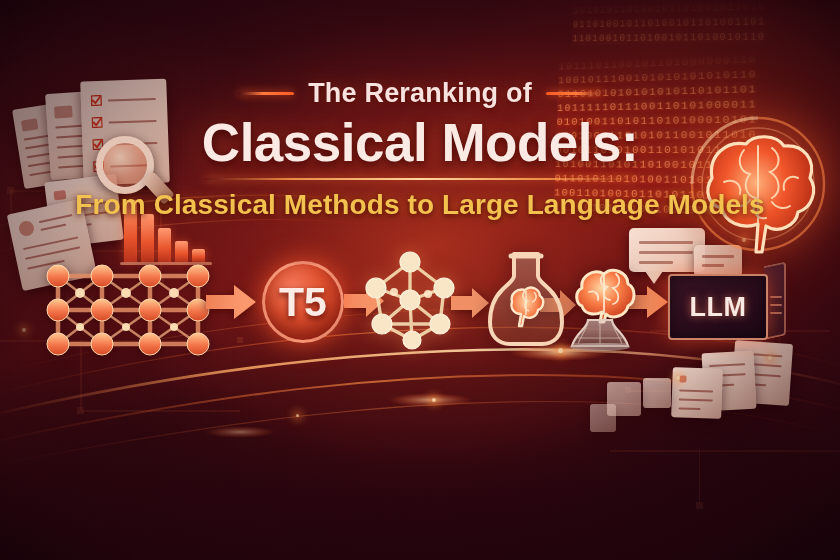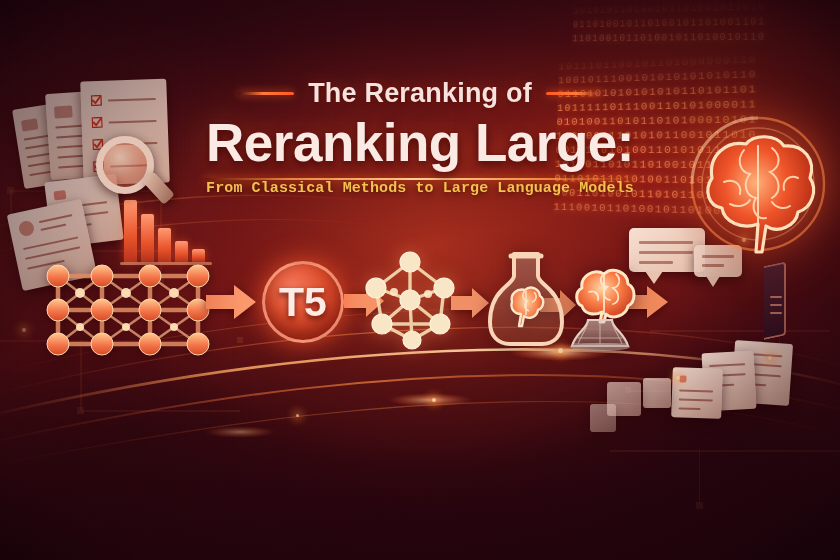--- a/index.html
+++ b/index.html
@@ -63,23 +63,22 @@
   .headline{
     margin-top:3px; font-size:53px; font-weight:800; color:#fbeae4; letter-spacing:-0.5px;
     text-shadow:0 3px 10px rgba(60,0,0,.9), 0 0 26px rgba(255,110,60,.35);
   }
   .underglow{
     margin:5px auto 0; width:430px; height:2px;
     background:linear-gradient(90deg, rgba(255,130,60,0) 0%, rgba(255,160,80,.85) 20%, #ffd9a0 50%, rgba(255,160,80,.85) 80%, rgba(255,130,60,0) 100%);
     box-shadow:0 0 10px rgba(255,130,55,.9);
   }
   .subhead{
-    font-size:15px; font-weight:700; color:#f2c14e; letter-spacing:.1px;
+    margin-top:9px; font-size:28px; font-weight:700; color:#f2c14e; letter-spacing:.1px;
     text-shadow:0 2px 6px rgba(60,0,0,.9), 0 0 14px rgba(255,150,40,.45);
-    font-family:Liberation Mono, monospace;
   }
 
   
   .stage{ position:absolute; z-index:22; }
 
   
   .arrow{ position:absolute; z-index:21; }
   .arrow svg{ display:block; filter:drop-shadow(0 2px 5px rgba(60,0,0,.65)); }
 
   
@@ -568,20 +567,23 @@
     <svg width="48" height="32" viewBox="0 0 48 32">
         <path d="M0,9 L27,9 L27,0 L48,16 L27,32 L27,23 L0,23 Z" fill="#f08a5c"></path>
       </svg>
   </div>
 
   <div class="llm stage" style="left:668px;top:266px;">
     <div class="side"></div>
     <div class="vent" style="top:30px;"></div>
     <div class="vent" style="top:38px;"></div>
     <div class="vent" style="top:46px;"></div>
+    <div class="face">
+      <span>LLM</span>
+    </div>
   </div>
 
   <div class="bubble" style="left:629px;top:228px;width:76px;height:44px;">
     <div class="bline" style="left:10px;top:13px;width:54px;"></div>
     <div class="bline" style="left:10px;top:23px;width:54px;"></div>
     <div class="bline" style="left:10px;top:33px;width:34px;"></div>
     <div class="tail" style="left:16px;bottom:-12px;"></div>
   </div>
   <div class="bubble" style="left:694px;top:245px;width:48px;height:32px;opacity:.92;">
     <div class="bline" style="left:8px;top:10px;width:32px;"></div>
@@ -619,20 +621,20 @@
   <div class="spark" style="left:768px;top:356px;width:4px;height:4px;opacity:.75;"></div>
   <div class="spark" style="left:22px;top:328px;width:4px;height:4px;opacity:.6;"></div>
   <div class="spark" style="left:742px;top:238px;width:4px;height:4px;opacity:.7;"></div>
 
   <div class="title-wrap">
     <div class="eyebrow-row">
       <span class="rule"></span>
       <span class="eyebrow">The Reranking of</span>
       <span class="rule right"></span>
     </div>
-    <div class="headline">Reranking Large:</div>
+    <div class="headline">Classical Models:</div>
     <div class="underglow"></div>
     <div class="subhead">From Classical Methods to Large Language Models</div>
   </div>
 
   <div class="noise"></div>
   <div class="vignette"></div>
 </div>
 
 </body></html>

